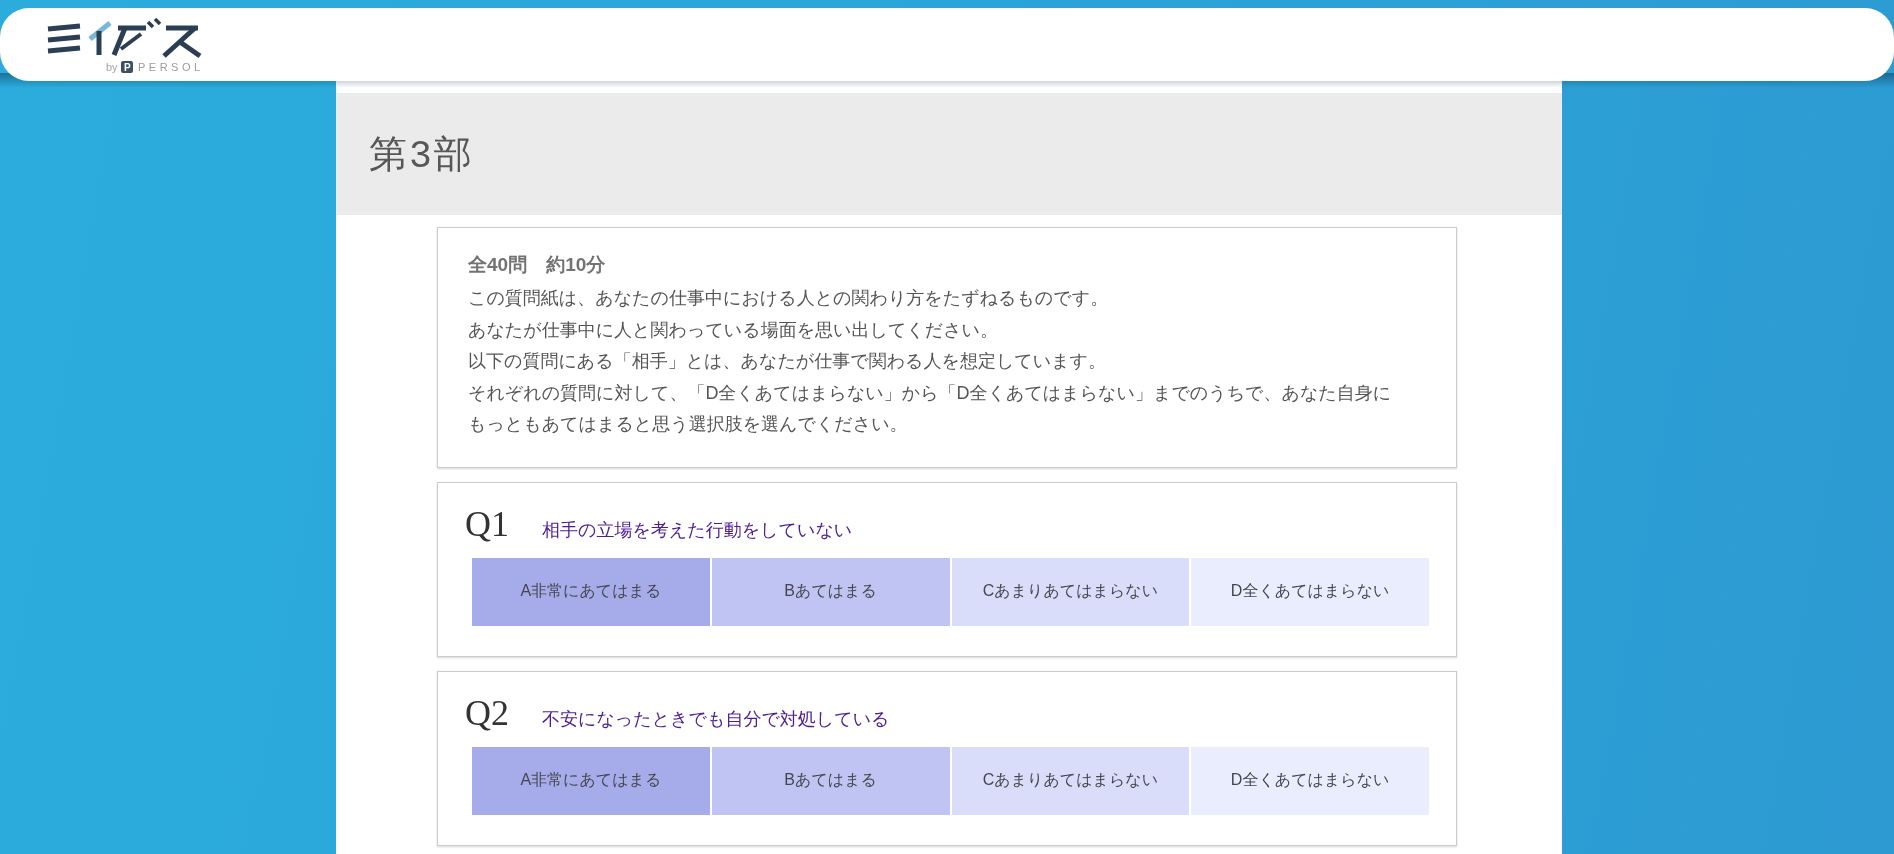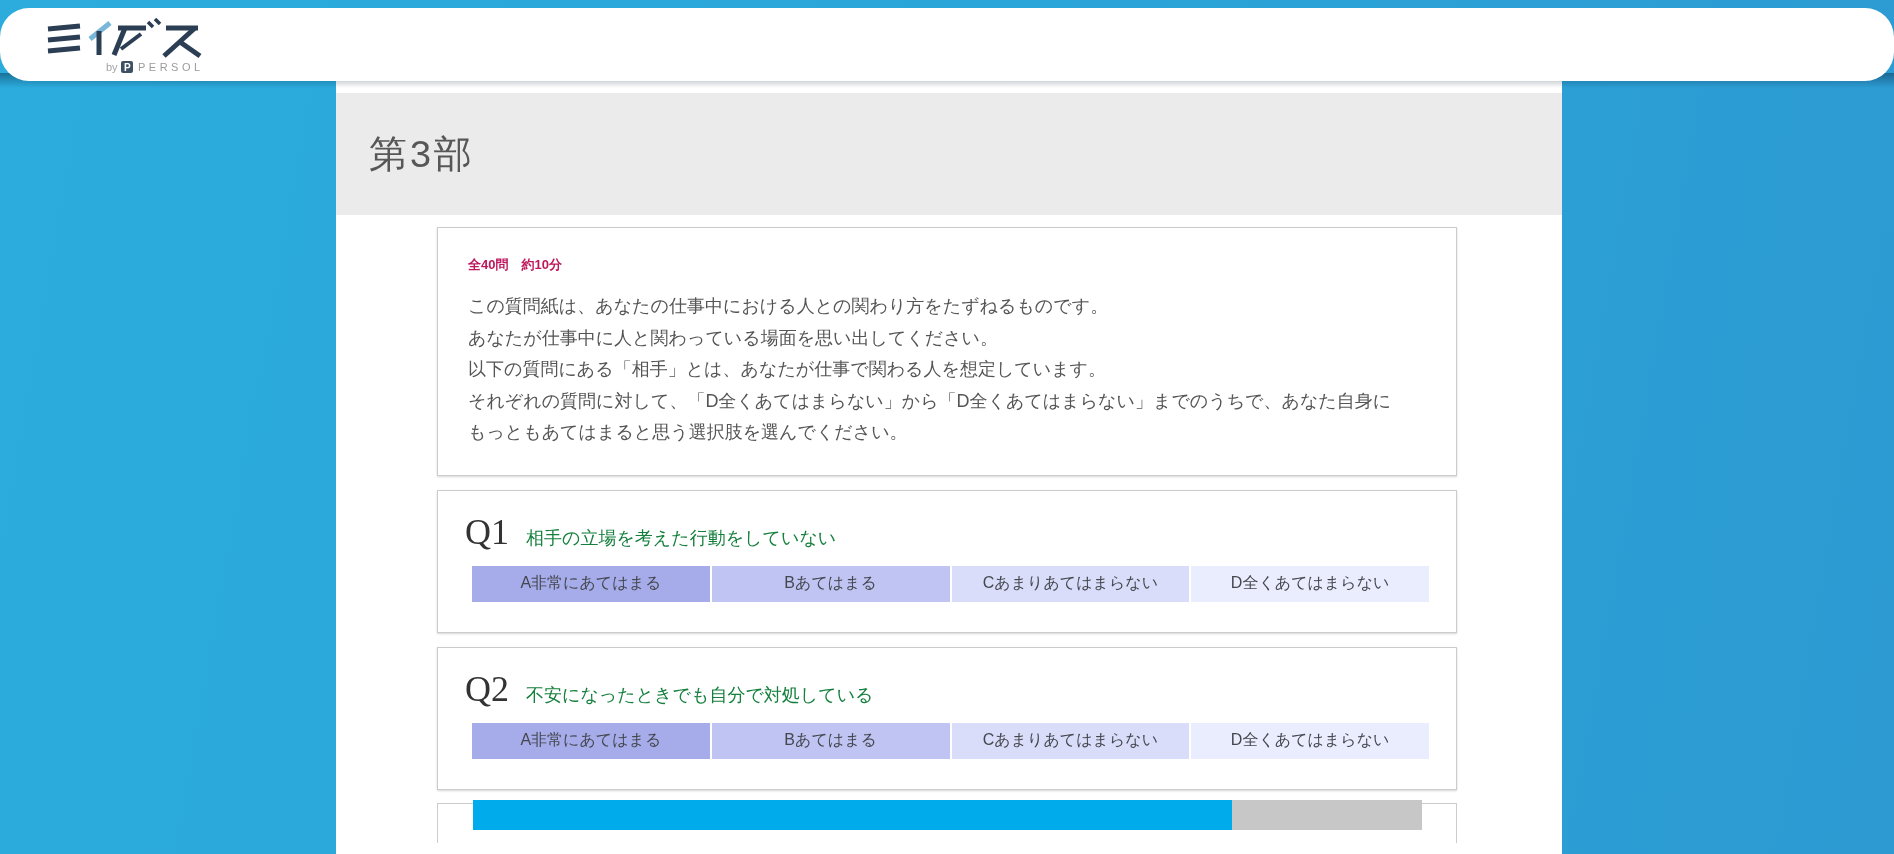--- a/index.html
+++ b/index.html
@@ -40,35 +40,35 @@
   }
 
   .cards { width: 1020px; margin-left: 101px; }
 
   .card {
     background: #ffffff; border: 1px solid #CCCCCC;
     box-shadow: 0 1px 2px rgba(0,0,0,0.16);
   }
 
   .intro-card { margin-top: 12px; padding: 23px 30px 26px 30px; }
-  .intro-heading { font-size: 13px; font-weight: bold; color: #be185d; line-height: 28px; margin-bottom: 12px; }
+  .intro-heading { font-size: 19px; font-weight: bold; color: #737373; line-height: 28px; margin-bottom: 4px; }
   .intro-line { font-size: 18px; color: #555555; line-height: 31.5px; }
 
   .q-card { padding: 20px 27px 30px 27px; }
   .q-card-1 { margin-top: 14px; }
   .q-card-2 { margin-top: 14px; }
 
   .q-row { display: flex; align-items: baseline; height: 44px; }
   .q-label {
     font-family: "Liberation Serif", "DejaVu Serif", serif;
     font-size: 36px; color: #333333;
   }
-  .q-text { font-size: 18px; color: #15803d; margin-left: 17px; }
+  .q-text { font-size: 18px; color: #4c1d95; margin-left: 33px; }
 
-  .options { display: flex; margin-top: 11px; height: 36px; gap: 2px; padding-left: 7px; }
+  .options { display: flex; margin-top: 11px; height: 68px; gap: 2px; padding-left: 7px; }
   .option {
     flex: 1; display: flex; align-items: center; justify-content: center;
     font-size: 16px; color: #45474F; cursor: pointer;
   }
 
   
   .q3-card {
     margin-top: 13px; position: relative; height: 40px;
     border-bottom: none; box-shadow: none;
   }

